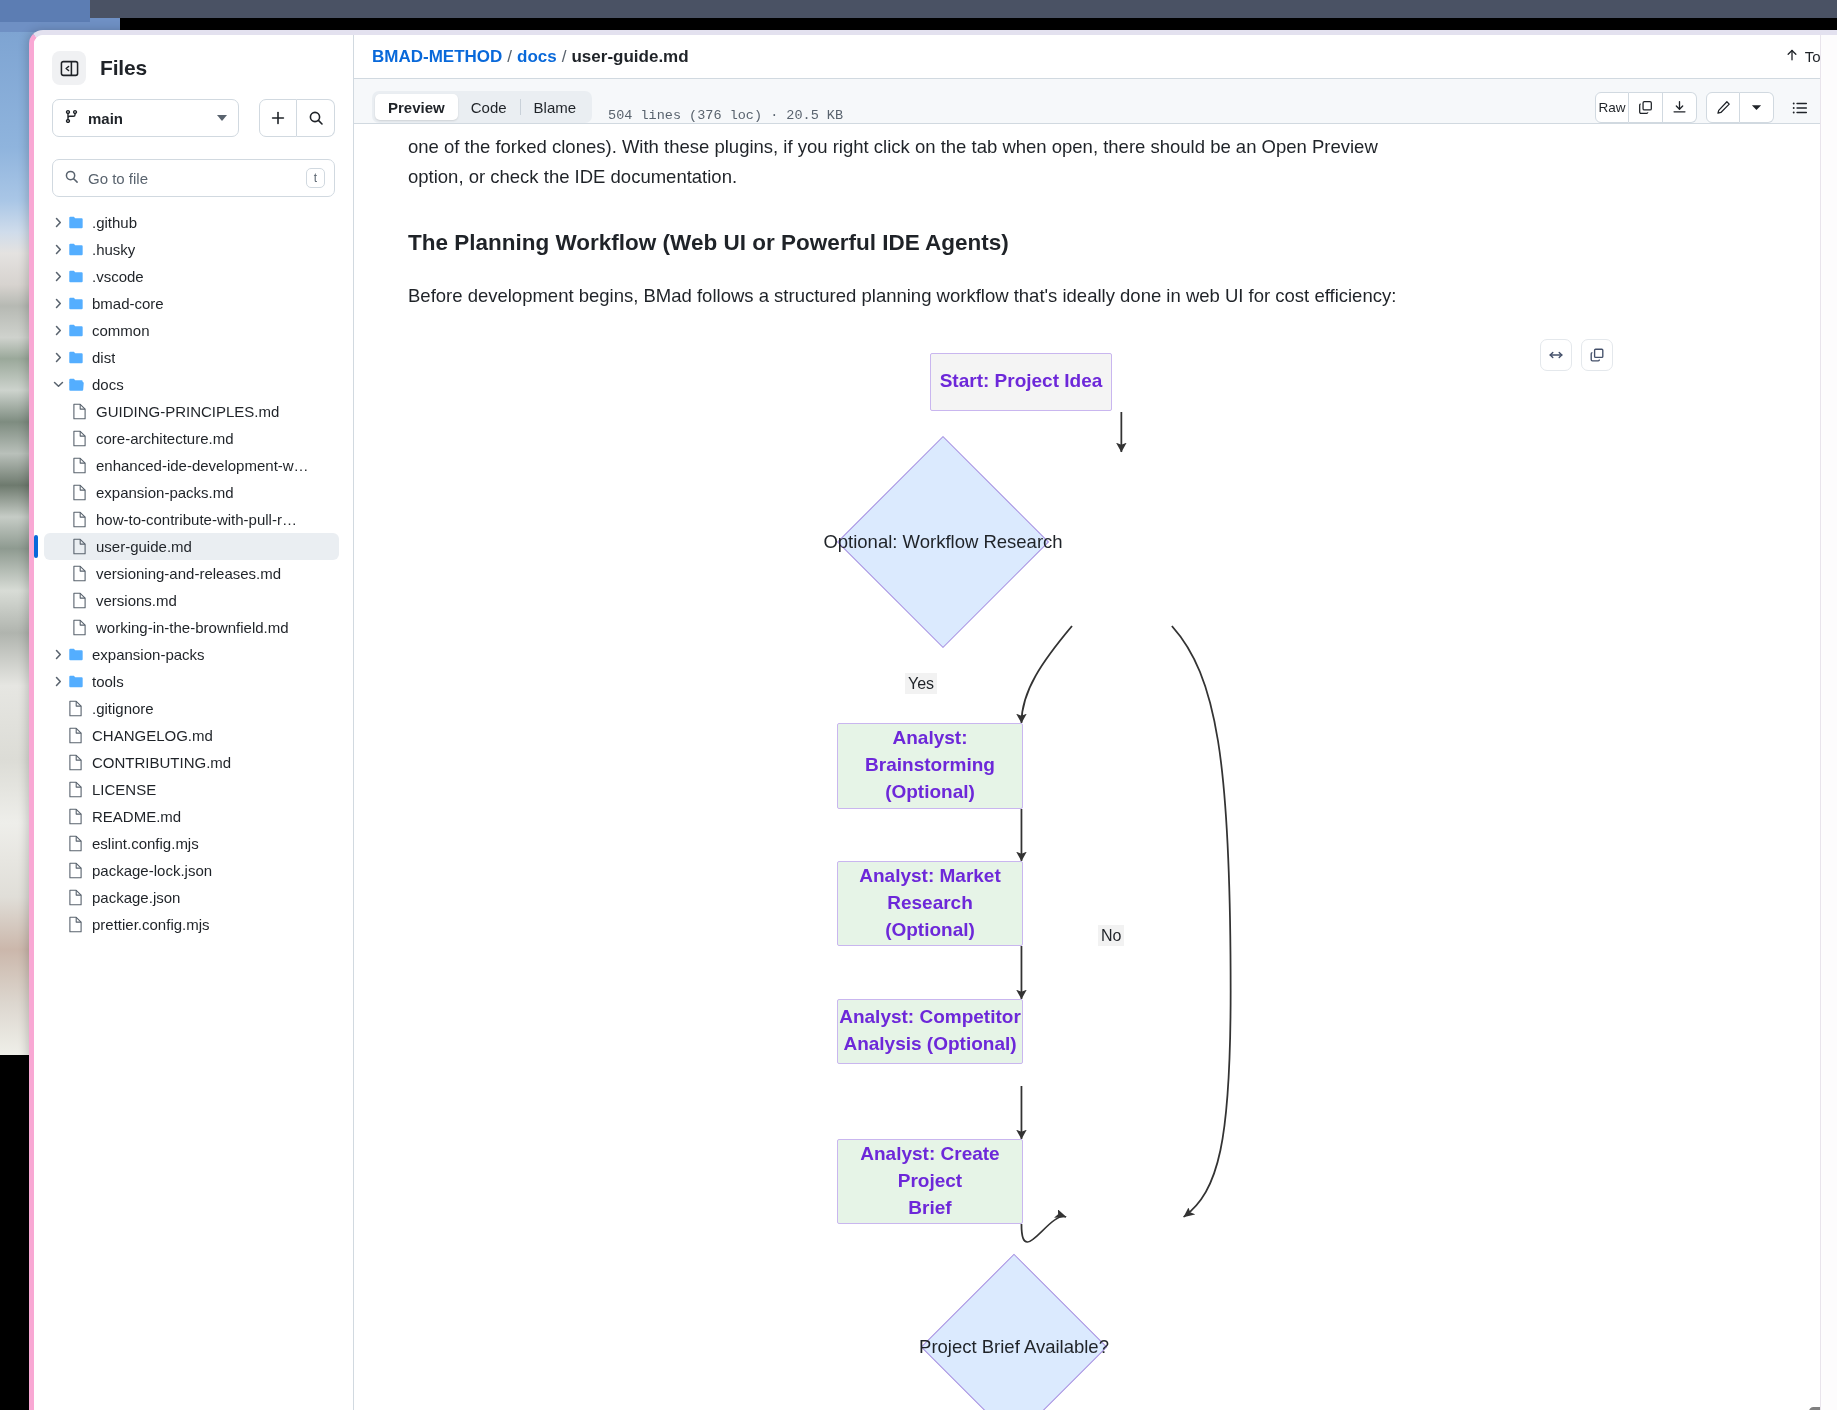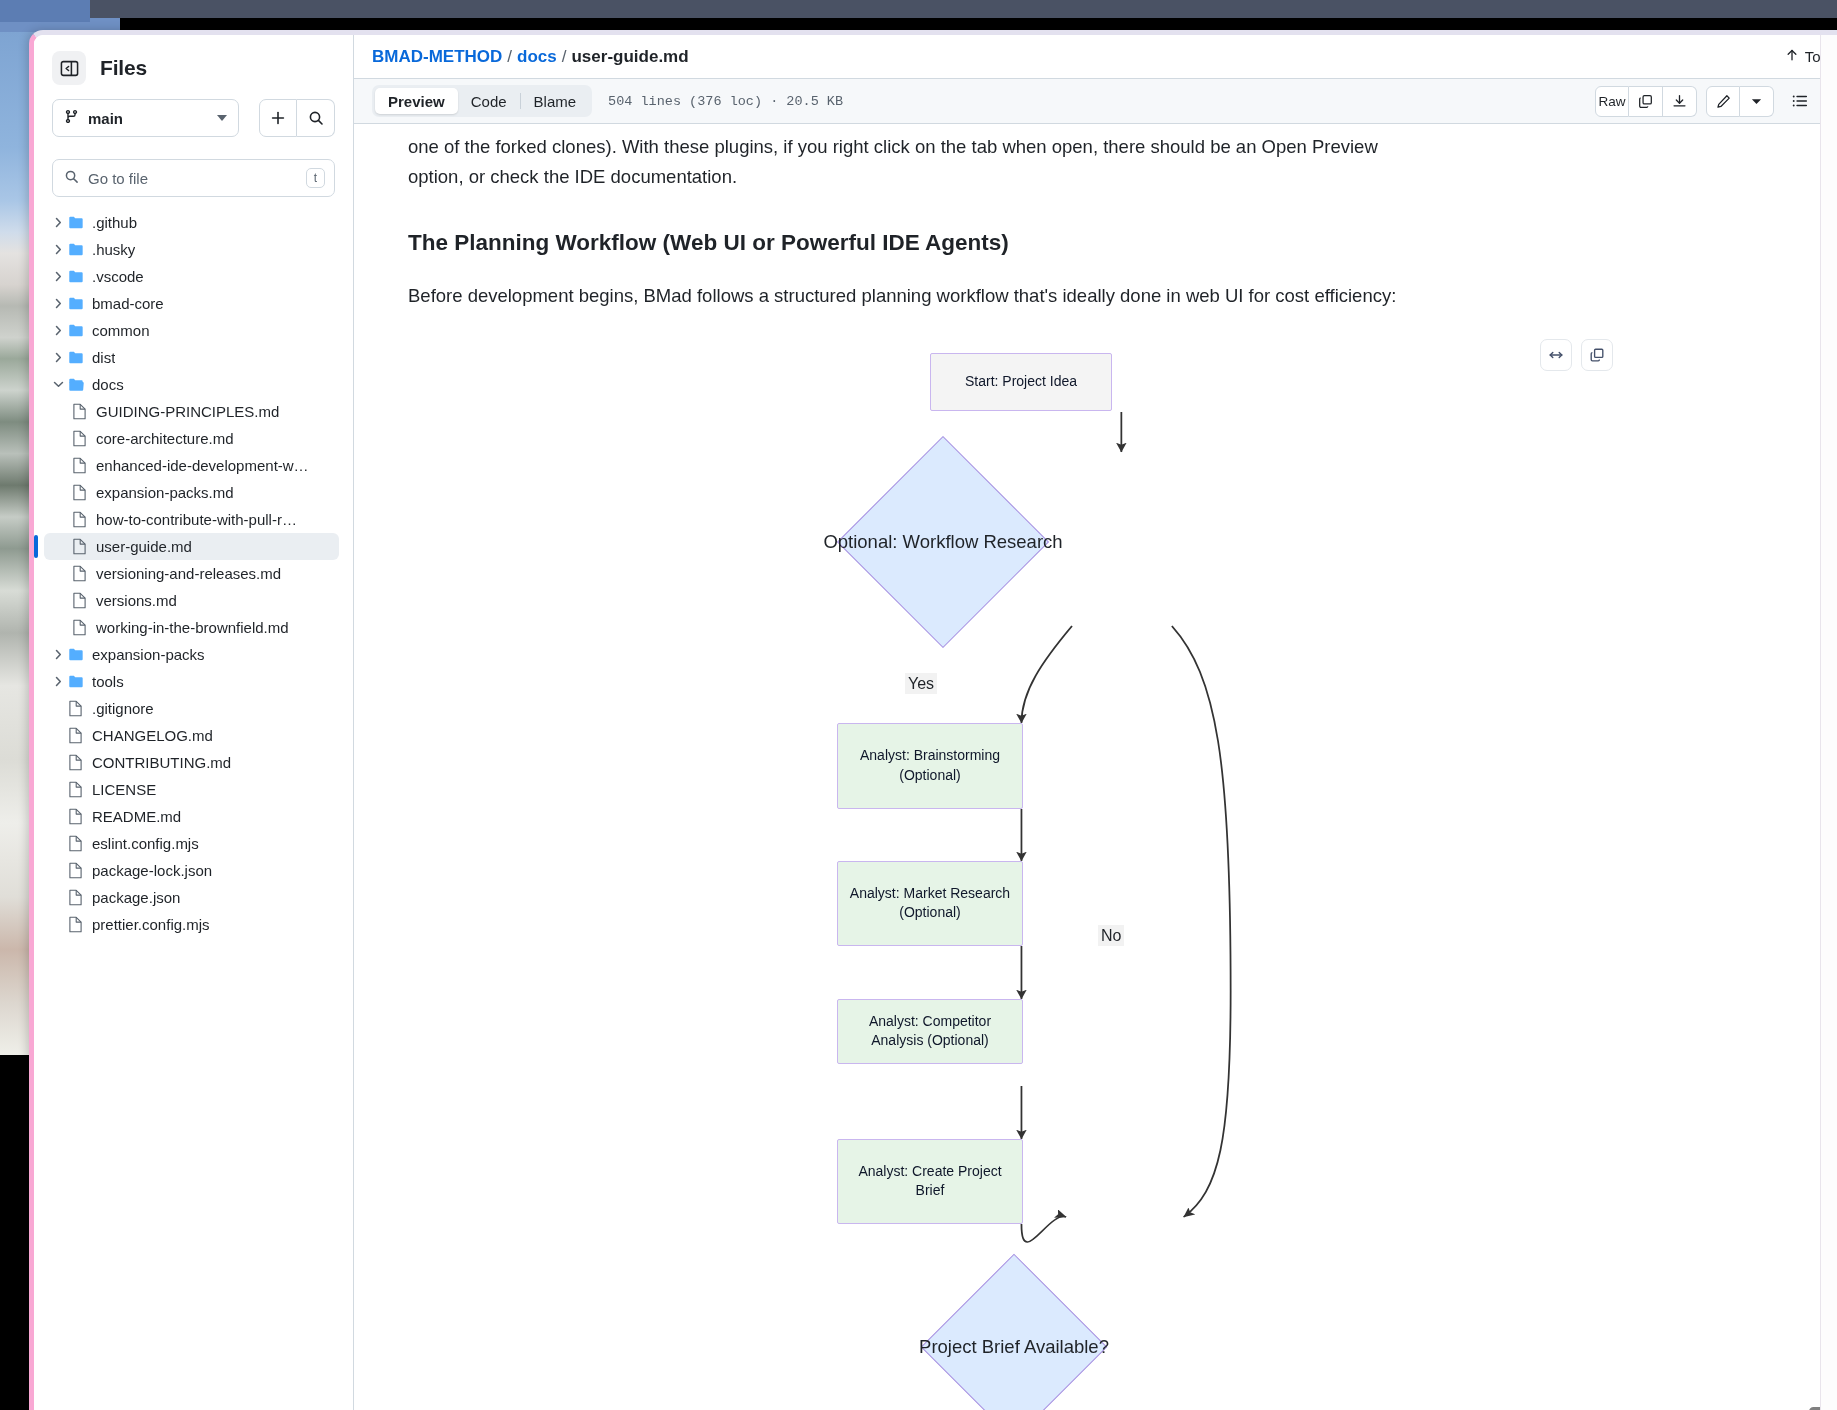--- a/index.html
+++ b/index.html
@@ -187,21 +187,21 @@
   .crumb .cur { color: #1f2328; font-weight: 700; }
   #topbtn {
     margin-left: auto;
     font-size: 15px; color: #1f2328;
     display: flex; align-items: center; gap: 6px;
     cursor: pointer;
   }
 
   #toolbar {
     height: 45px; flex: 0 0 45px;
-    display: flex; align-items: center;
+    display: flex; align-items: flex-end;
     padding: 0 20px 0 18px;
     background: #f6f8fa;
     border-bottom: 1px solid #d1d9e0;
     gap: 0;
   }
   .seg {
     display: flex; align-items: center;
     background: #eaeef2;
     border-radius: 7px;
     padding: 3px;
@@ -268,23 +268,24 @@
     display: flex; align-items: center; justify-content: center;
     cursor: pointer;
     color: #44506a;
   }
   #diagram { position: relative; width: 100%; height: 1060px; }
 
   .node {
     position: absolute;
     display: flex; align-items: center; justify-content: center;
     text-align: center;
-    font-size: 14px;
-    color: #0f172a;
+    font-size: 19px;
+    color: #6d28d9;
     line-height: 1.42;
+    font-weight: bold;
   }
   .rect-node {
     border: 1.6px solid #c9b6ef;
     border-radius: 2px;
   }
   .n-start { background: #f4f4f4; }
   .n-green { background: #e6f4e7; text-align: center; }
 
   .diamond-wrap { position: absolute; }
   .diamond-shape {

